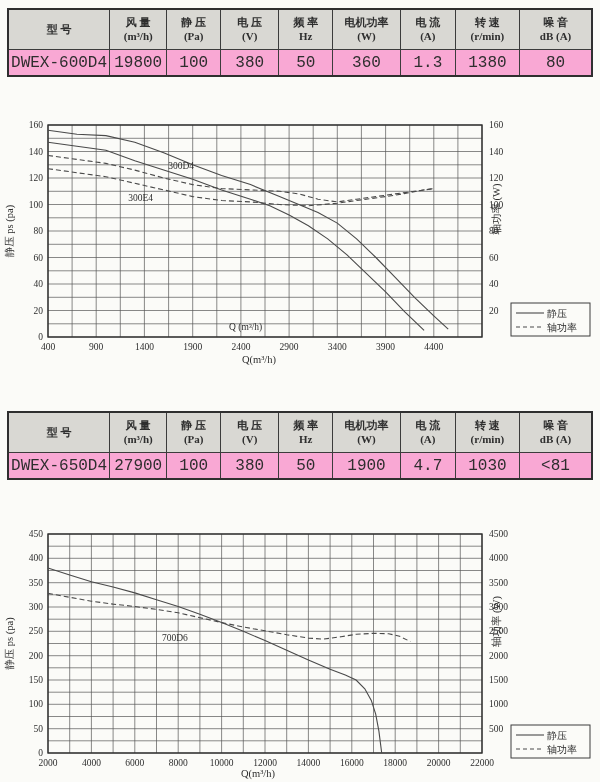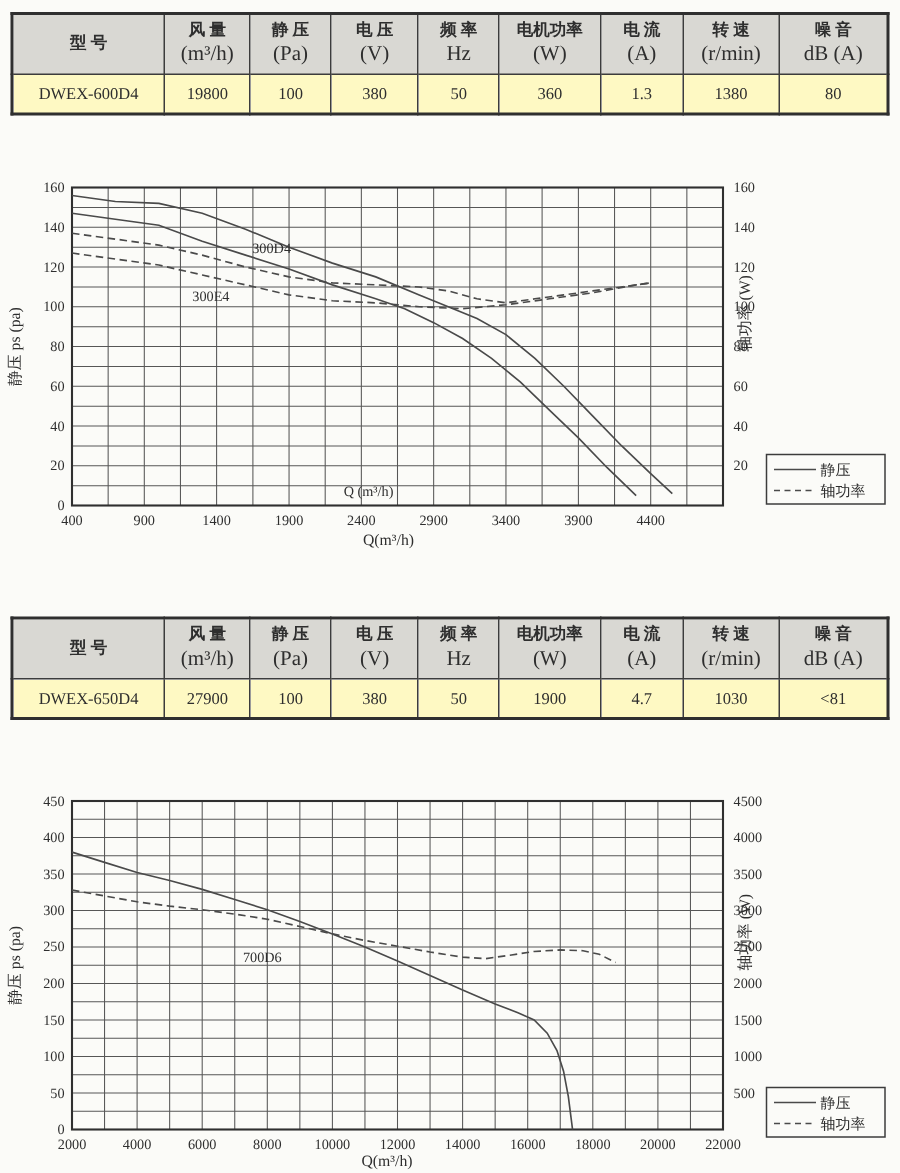--- a/index.html
+++ b/index.html
@@ -15,23 +15,23 @@
   }
   .spec-table th,.spec-table td{
     border:1px solid #3c3c3c; text-align:center; vertical-align:middle;
     overflow:hidden; padding:0;
   }
   .spec-table th{
     background:#d9d8d3; font-weight:600; height:39px;
     font-size:11px; line-height:1.25;
   }
   .spec-table td{
-    background:#fef9c3; height:25px; font-size:11px;
-  }
-  .hline2{font-weight:400; font-size:14px;}
+    background:#f9a8d4; height:25px; font-size:16px;font-family:Liberation Mono, monospace;
+  }
+  .hline2{font-weight:700; font-size:11px;}
   .tbl-wrap1{position:absolute; left:7px; top:8px;}
   .tbl-wrap2{position:absolute; left:7px; top:411px;}
   #chart1{position:absolute; left:0; top:100px;}
   #chart2{position:absolute; left:0; top:515px;}
   svg text{
     font-family:"Liberation Serif","DejaVu Serif",serif;
     fill:#2e2e2e;
   }
 </style>
 </head>

